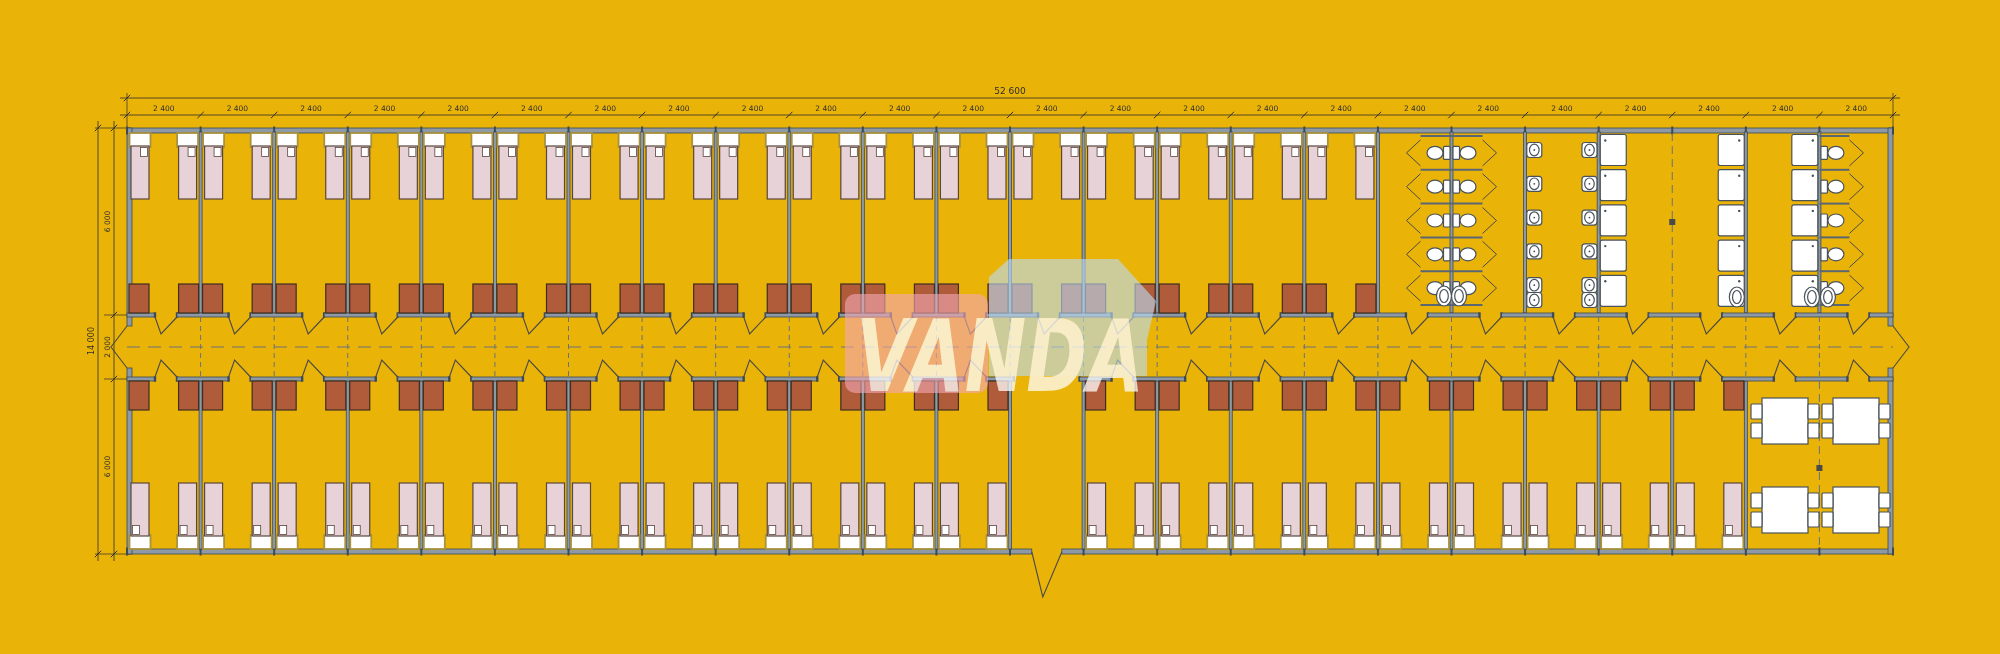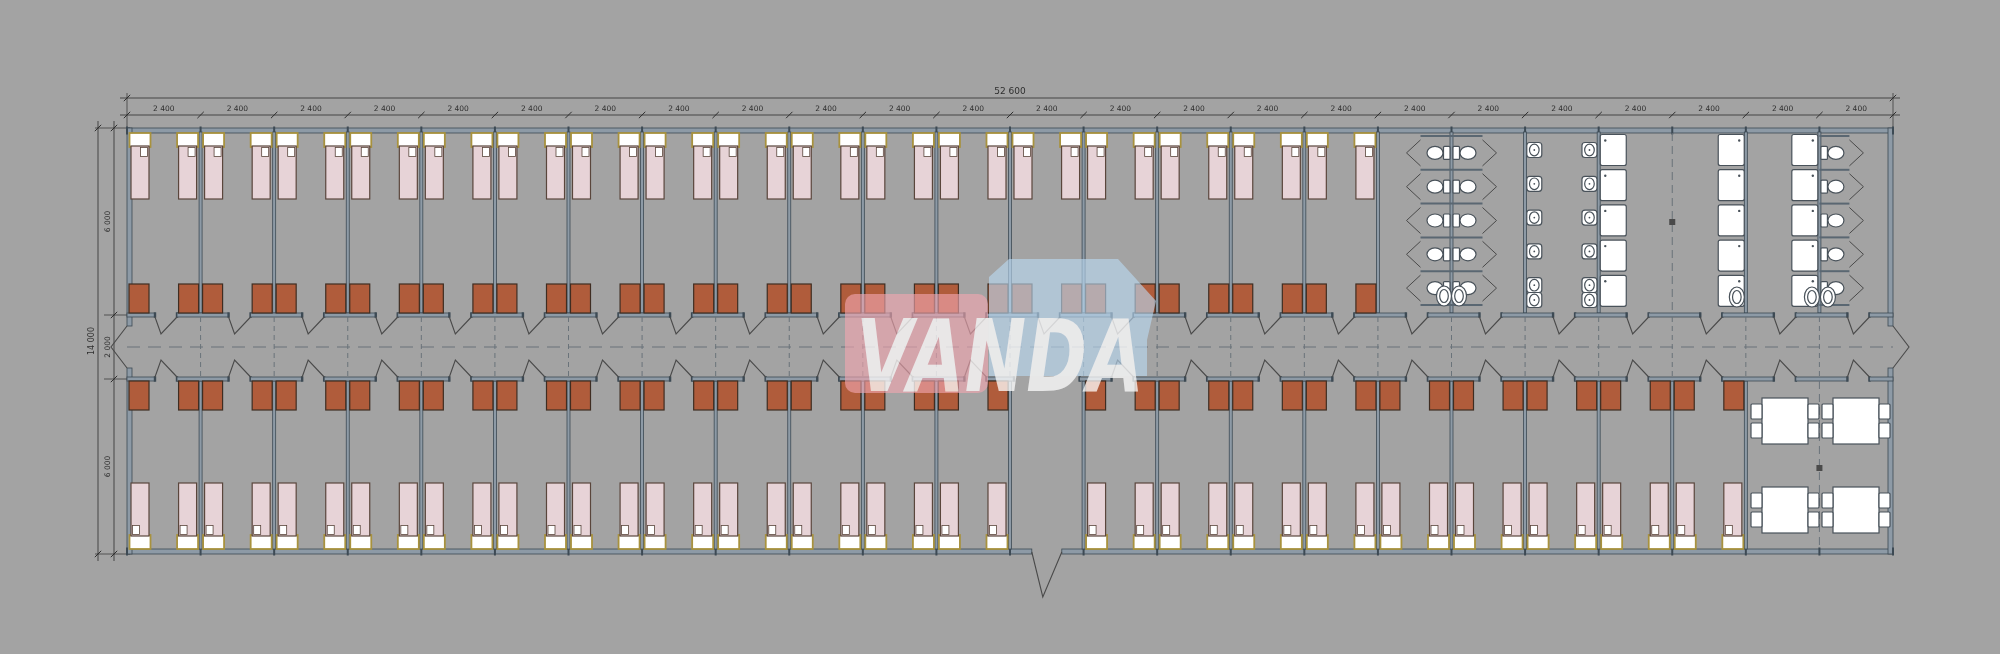--- a/index.html
+++ b/index.html
@@ -1,16 +1,16 @@
 <!DOCTYPE html>
 <html><head>
 <meta charset="utf-8">
 <style>
   html,body{margin:0;padding:0;background:#ffffff;}
-  .sheet{position:relative;width:2000px;height:654px;background:#a3a3a3;overflow:hidden;
+  .sheet{position:relative;width:2000px;height:654px;background:#eab308;overflow:hidden;
          font-family:"DejaVu Sans",sans-serif;}
   svg{display:block;}
   text{font-family:"DejaVu Sans",sans-serif;}
 </style>
 </head>
 <body>
 
 <div class="sheet">
   <svg id="plan" width="2000" height="654" viewBox="0 0 2000 654">
     <g id="gen">

